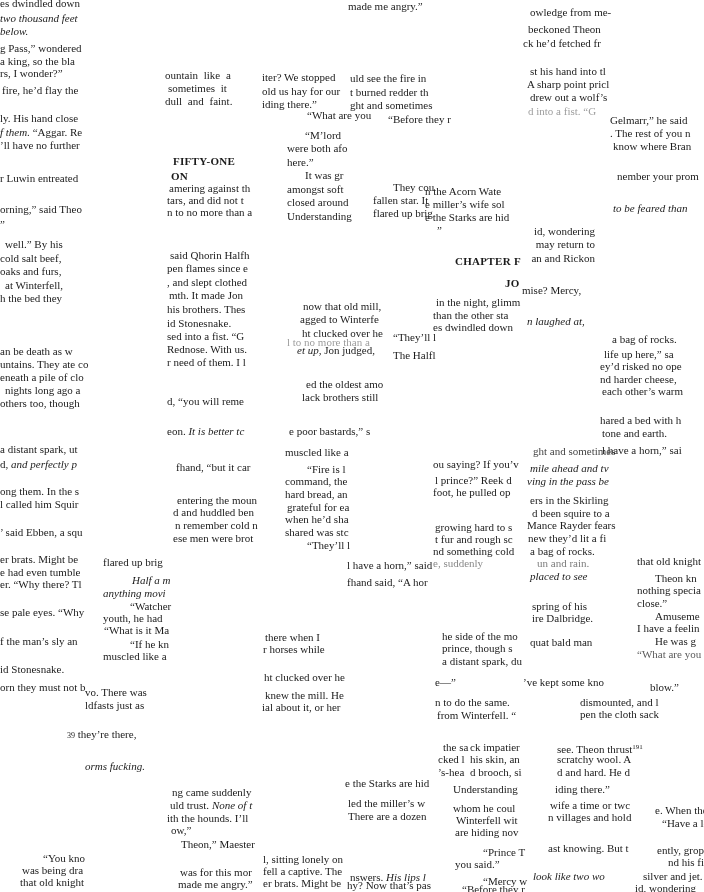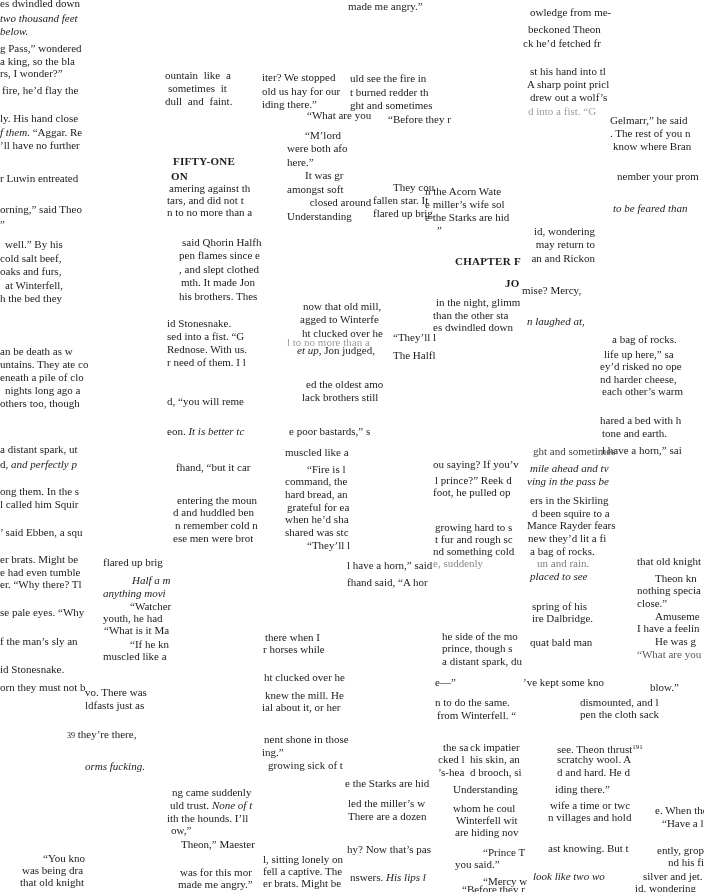--- a/index.html
+++ b/index.html
@@ -110,30 +110,30 @@
       <div class="ln" style="height: 13.5px; line-height: 13.5px;"><span>iding there.”</span></div>
     </div>
     <div class="frag" style="left: 285px; top: 109px;">
       <div class="ln" style="height: 13.5px; line-height: 13.5px; padding-left: 22px;"><span>“What are you</span></div>
       <div style="height: 6px;"></div>
       <div class="ln" style="height: 13.5px; line-height: 13.5px; padding-left: 20px;"><span>“M’lord </span></div>
       <div class="ln" style="height: 13.5px; line-height: 13.5px; padding-left: 2px;"><span>were both afo</span></div>
       <div class="ln" style="height: 13.5px; line-height: 13.5px; padding-left: 2px;"><span>here.”</span></div>
       <div class="ln" style="height: 13.5px; line-height: 13.5px; padding-left: 20px;"><span>It was gr</span></div>
       <div class="ln" style="height: 13.5px; line-height: 13.5px; padding-left: 2px;"><span>amongst soft</span></div>
-      <div class="ln" style="height: 13.5px; line-height: 13.5px; padding-left: 2px; text-align: right;"><span>closed around</span></div>
+      <div class="ln" style="height: 13.5px; line-height: 13.5px; padding-left: 2px;"><span>closed around</span></div>
       <div class="ln" style="height: 13.5px; line-height: 13.5px; padding-left: 2px;"><span>Understanding</span></div>
     </div>
     <div class="frag" style="left: 350px; top: 72px;">
       <div class="ln" style="height: 13.5px; line-height: 13.5px;"><span>uld see the fire in</span></div>
       <div class="ln" style="height: 13.5px; line-height: 13.5px;"><span>t burned redder th</span></div>
       <div class="ln" style="height: 13.5px; line-height: 13.5px;"><span>ght and sometimes</span></div>
       <div class="ln" style="height: 13.5px; line-height: 13.5px; padding-left: 38px;"><span>“Before they r</span></div>
     </div>
-    <div class="frag" style="left: 167px; top: 236px; margin-left: 12px;">
+    <div class="frag" style="left: 167px; top: 249px;">
       <div class="ln" style="height: 13.4px; line-height: 13.4px; padding-left: 3px;"><span>said Qhorin Halfh</span></div>
       <div class="ln" style="height: 13.4px; line-height: 13.4px;"><span>pen flames since e</span></div>
       <div class="ln" style="height: 13.4px; line-height: 13.4px;"><span>, and slept clothed</span></div>
       <div class="ln" style="height: 13.4px; line-height: 13.4px; padding-left: 2px;"><span>mth. It made Jon</span></div>
       <div class="ln" style="height: 13.4px; line-height: 13.4px;"><span>his brothers. Thes</span></div>
     </div>
     <div class="frag" style="left: 167px; top: 317px;">
       <div class="ln" style="height: 13px; line-height: 13px;"><span>id Stonesnake.</span></div>
       <div class="ln" style="height: 13px; line-height: 13px;"><span>sed into a fist. “G</span></div>
       <div class="ln" style="height: 13px; line-height: 13px;"><span>Rednose. With us.</span></div>
@@ -323,26 +323,20 @@
     <div class="frag" style="left: 263px; top: 631px;">
       <div class="ln" style="height: 12.4px; line-height: 12.4px; padding-left: 2px;"><span>there when I</span></div>
       <div class="ln" style="height: 12.4px; line-height: 12.4px;"><span>r horses while</span></div>
     </div>
     <div class="frag" style="left: 262px; top: 671px;">
       <div class="ln" style="height: 12.7px; line-height: 12.7px; padding-left: 2px;"><span>ht clucked over he</span></div>
       <div style="height: 5px;"></div>
       <div class="ln" style="height: 12.7px; line-height: 12.7px; padding-left: 3px;"><span>knew the mill. He</span></div>
       <div class="ln" style="height: 12.7px; line-height: 12.7px;"><span>ial about it, or her</span></div>
     </div>
-    <div class="frag" style="left: 262px; top: 733px;">
-      <div class="ln" style="height: 12.5px; line-height: 12.5px; padding-left: 2px;"><span>nent shone in those</span></div>
-      <div class="ln" style="height: 12.5px; line-height: 12.5px;"><span>ing.”</span></div>
-      <div style="height: 1px;"></div>
-      <div class="ln" style="height: 12.5px; line-height: 12.5px; padding-left: 6px;"><span>growing sick of t</span></div>
-    </div>
     <div class="frag" style="left: 85px; top: 686px;">
       <div class="ln" style="height: 13px; line-height: 13px;"><span>vo. There was</span></div>
       <div class="ln" style="height: 13px; line-height: 13px;"><span>ldfasts just as</span></div>
     </div>
     <div class="frag" style="left: 67px; top: 728px;">
       <div class="ln" style="height: 13px; line-height: 13px;"><span style="font-size: 8px;">39</span><span> they’re there,</span></div>
     </div>
     <div class="frag" style="left: 85px; top: 760px;">
       <div class="ln" style="height: 13px; line-height: 13px;"><span class="i">orms fucking.</span></div>
     </div>
@@ -355,21 +349,21 @@
       <div class="ln" style="height: 12.8px; line-height: 12.8px; padding-left: 14px;"><span>Theon,” Maester</span></div>
     </div>
     <div class="frag" style="left: 345px; top: 777px;">
       <div class="ln" style="height: 13px; line-height: 13px;"><span>e the Starks are hid</span></div>
     </div>
     <div class="frag" style="left: 348px; top: 797px;">
       <div class="ln" style="height: 12.6px; line-height: 12.6px;"><span>led the miller’s w</span></div>
       <div class="ln" style="height: 12.6px; line-height: 12.6px;"><span>There are a dozen</span></div>
     </div>
     <div class="frag" style="left: 347px; top: 843px;">
-      <div class="ln" style="height: 13px; line-height: 13px;"><span>hy? Now that’s pas</span></div>
+      <div class="ln" style="height: 13px; line-height: 13px; margin-top: 36px;"><span>hy? Now that’s pas</span></div>
     </div>
     <div class="frag" style="left: 350px; top: 871px;">
       <div class="ln" style="height: 13px; line-height: 13px;"><span>nswers. </span><span class="i">His lips l</span></div>
     </div>
     <div class="frag" style="left: 263px; top: 853px;">
       <div class="ln" style="height: 12.2px; line-height: 12.2px;"><span>l, sitting lonely on</span></div>
       <div class="ln" style="height: 12.2px; line-height: 12.2px;"><span>fell a captive. The</span></div>
       <div class="ln" style="height: 12.2px; line-height: 12.2px;"><span>er brats. Might be</span></div>
     </div>
     <div class="frag" style="left: 178px; top: 866px;">

